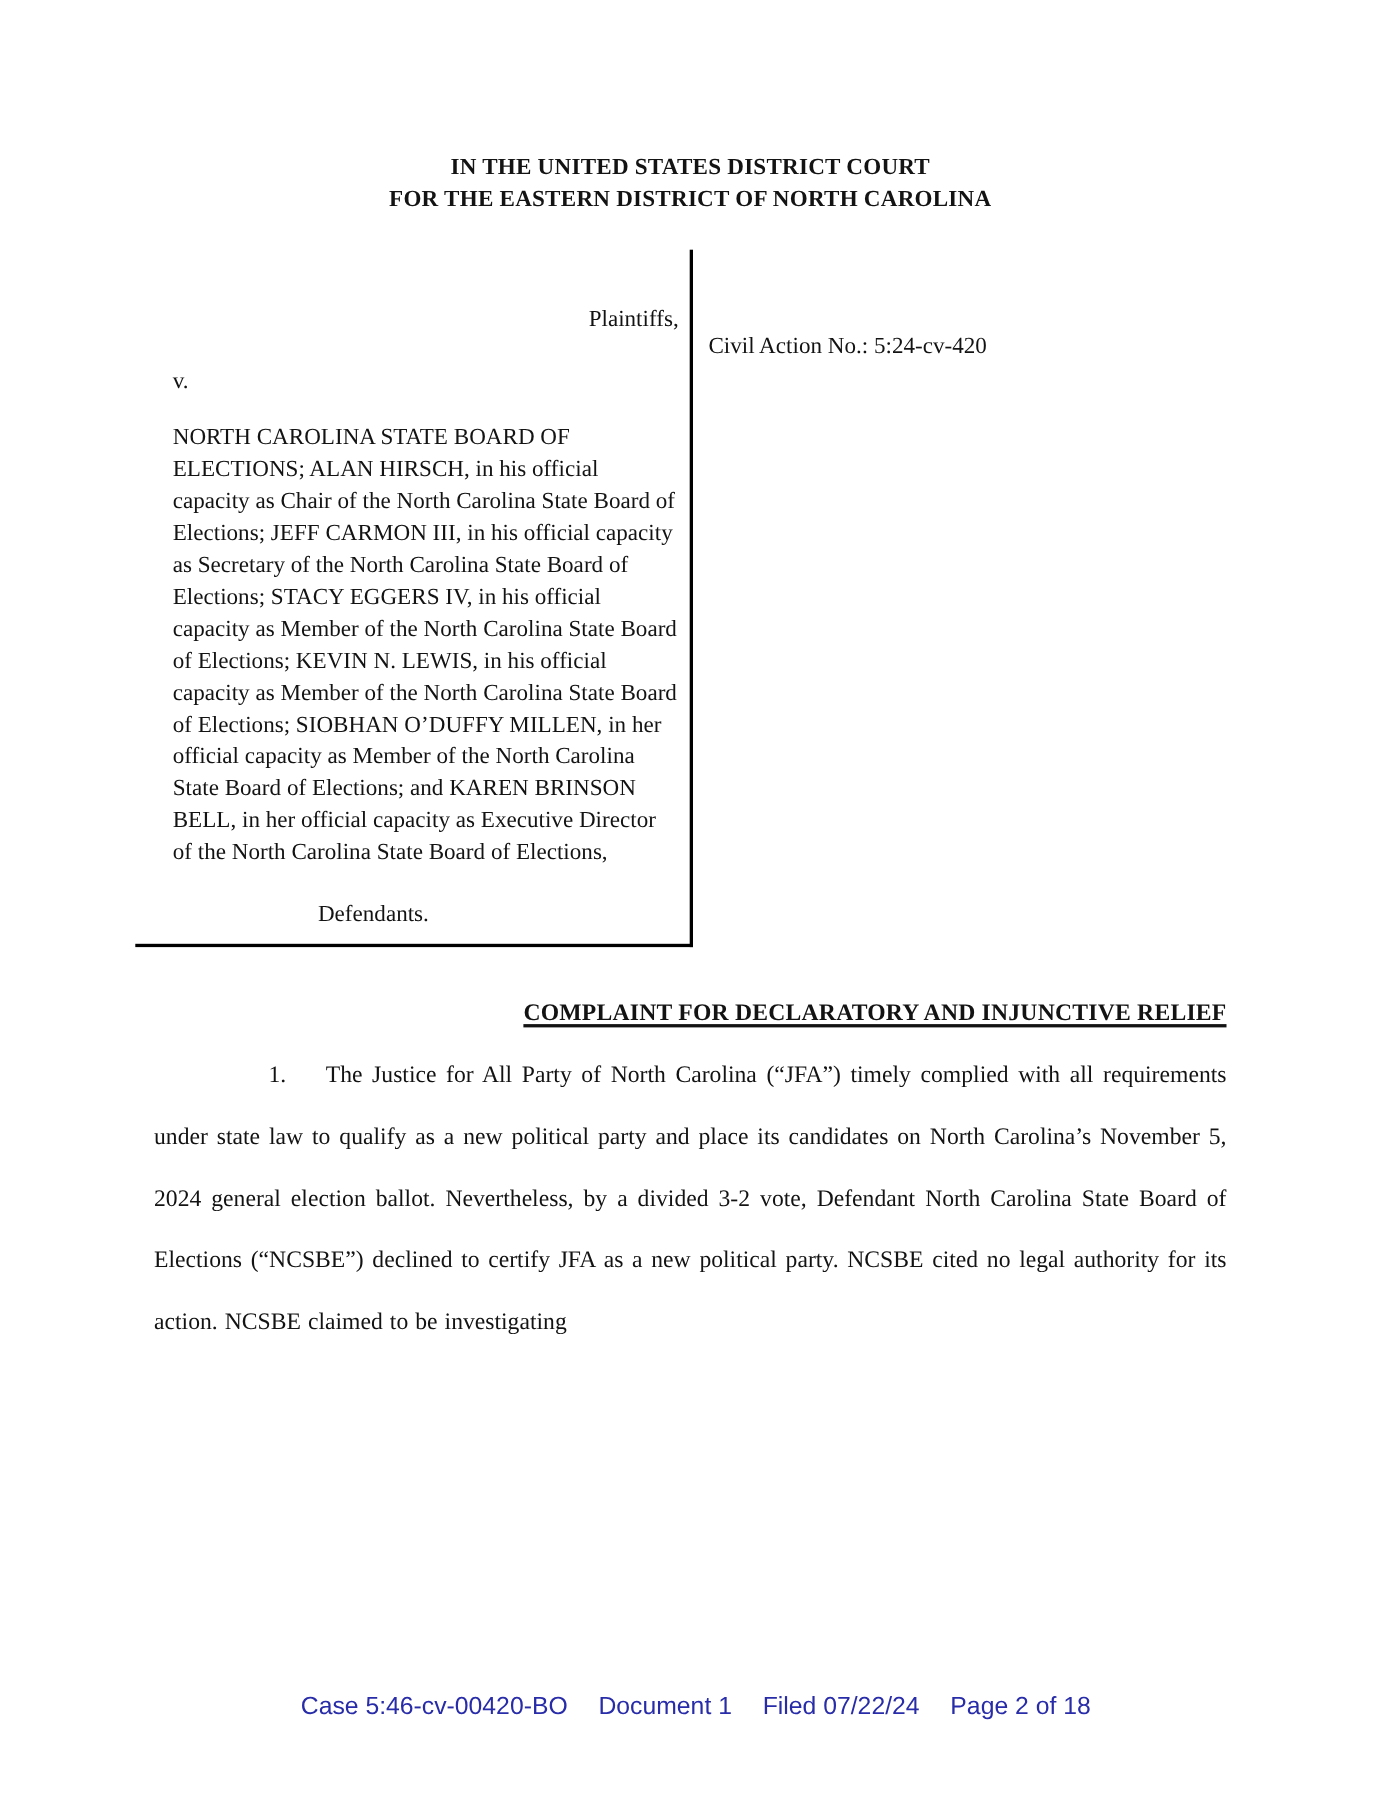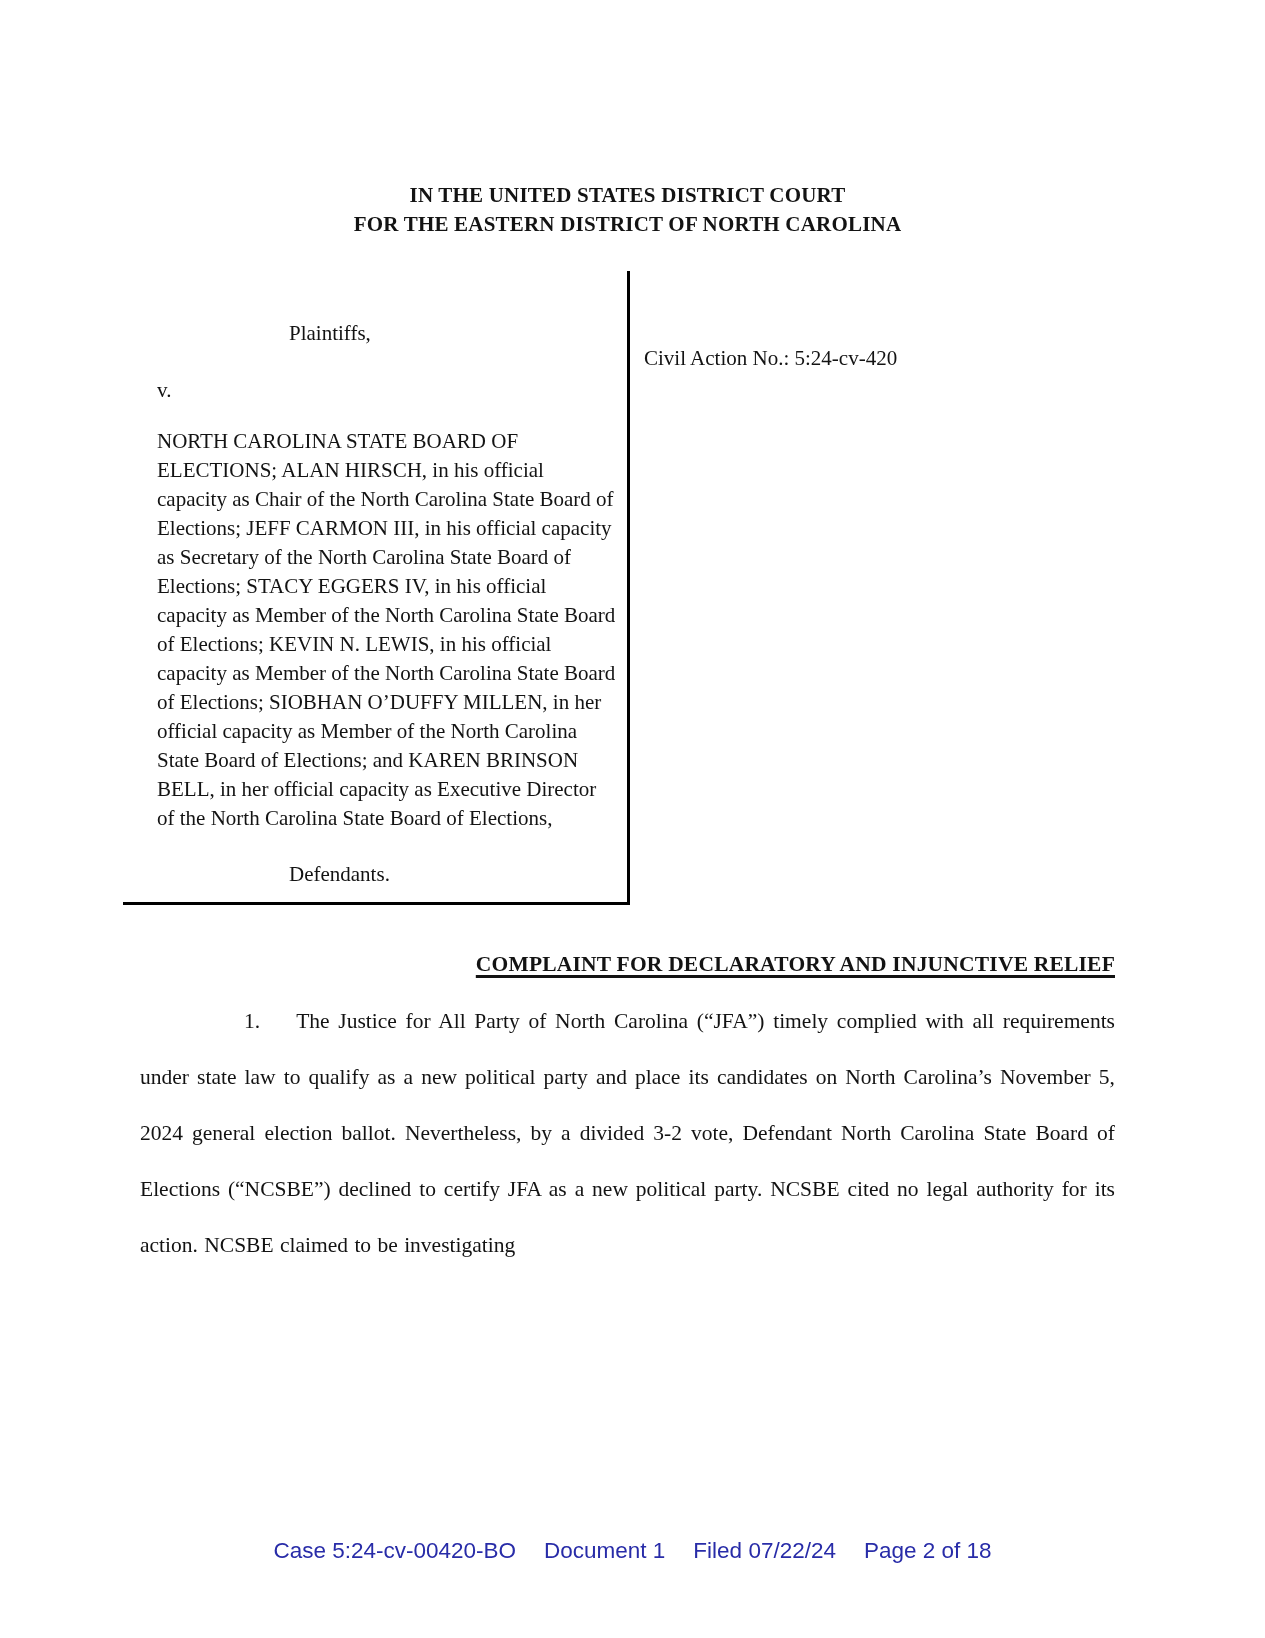--- a/index.html
+++ b/index.html
@@ -14,21 +14,20 @@
     background: #ffffff;
     font-family: "Liberation Serif", serif;
     color: #131313;
     overflow: hidden;
   }
   .content {
     position: absolute;
     left: 140px;
     top: 0;
     width: 975px;
-    margin-top: 44px;
   }
   
   .court-header {
     margin-top: 137px;
     text-align: center;
     font-weight: bold;
     font-size: 21px;
     line-height: 28.5px;
     letter-spacing: 0.2px;
   }
@@ -51,20 +50,21 @@
   .caption-right {
     box-sizing: border-box;
     flex: 1;
     padding: 73px 0 0 14px;
     font-size: 21px;
     line-height: 29px;
   }
   .party-label {
     margin-top: 27px;
     margin-left: 132px;
+    text-align: right;
   }
   .versus {
     margin-top: 28px;
   }
   .defendants-names {
     margin-top: 22px;
   }
   .defendants-label {
     margin-top: 27px;
     margin-left: 132px;
@@ -130,18 +130,18 @@
       </div>
     </div>
 
     <div class="complaint-title">COMPLAINT FOR DECLARATORY AND INJUNCTIVE RELIEF</div>
 
     <p class="body-paragraph"><span class="para-num">1.</span><span>The Justice for All Party of North Carolina (“JFA”) timely complied with all requirements under state law to qualify as a new political party and place its candidates on North Carolina’s November 5, 2024 general election ballot. Nevertheless, by a divided 3-2 vote, Defendant North Carolina State Board of Elections (“NCSBE”) declined to certify JFA as a new political party. NCSBE cited no legal authority for its action. NCSBE claimed to be investigating</span></p>
 
   </div>
 
   <div class="ecf-stamp">
-    <span>Case 5:24-cv-00420-BO</span>
+    <span>Case 5:46-cv-00420-BO</span>
     <span>Document 1</span>
     <span>Filed 07/22/24</span>
     <span>Page 2 of 18</span>
   </div>
 </div>
 
 </body></html>

